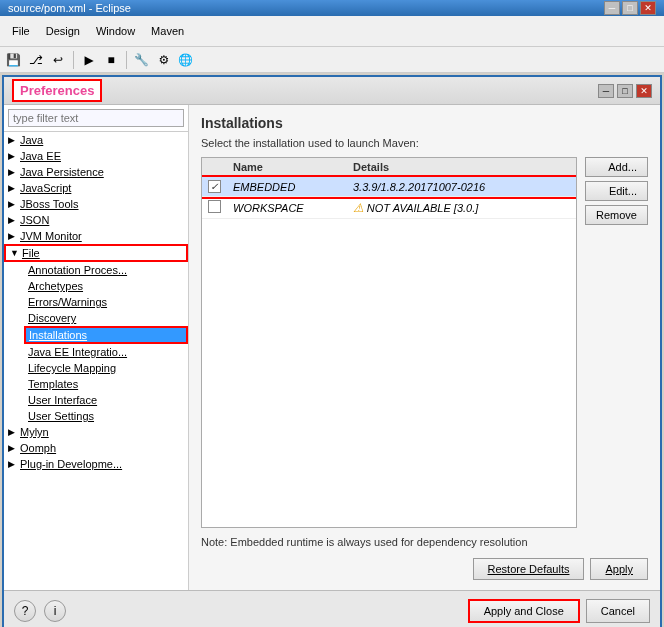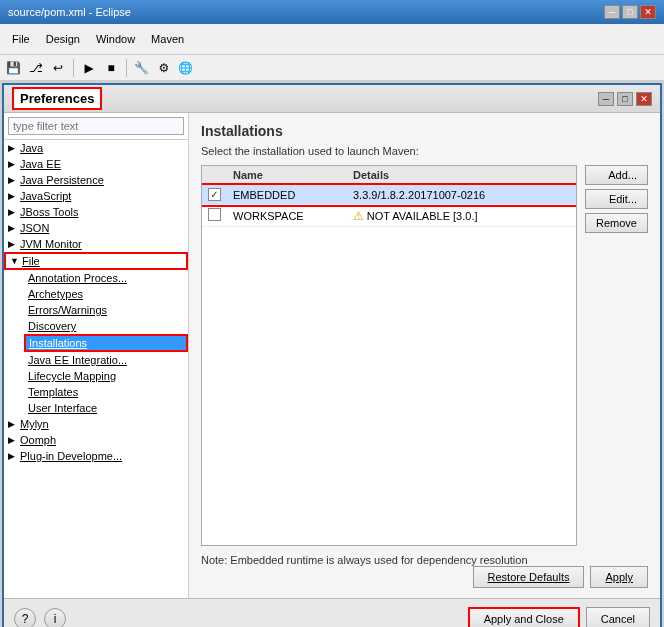--- a/index.html
+++ b/index.html
@@ -13,21 +13,21 @@
     }
 
     
     .title-bar {
       background: linear-gradient(to bottom, #4a90d9, #2a6cb0);
       color: white;
       padding: 4px 8px;
       display: flex;
       align-items: center;
       justify-content: space-between;
-      height: 24px;
+      height: 16px;
     }
     .title-bar-title {
       font-size: 11px;
       font-weight: normal;
     }
     .title-bar-controls {
       display: flex;
       gap: 2px;
     }
     .title-bar-btn {
@@ -102,21 +102,21 @@
       border-bottom: 1px solid #bbb;
       padding: 4px 8px;
       display: flex;
       align-items: center;
       justify-content: space-between;
       height: 28px;
     }
     .dialog-title-text {
       font-size: 13px;
       font-weight: bold;
-      color: #000000;
+      color: #ec4899;
     }
     .dialog-header-controls {
       display: flex;
       gap: 3px;
     }
     .dialog-ctrl-btn {
       width: 16px;
       height: 14px;
       background: #c0c0c0;
       border: 1px solid #888;
@@ -222,20 +222,21 @@
       text-align: left;
       font-size: 11px;
       font-weight: bold;
       color: #333;
     }
     .install-table td {
       padding: 3px 6px;
       font-size: 11px;
       border-bottom: 1px solid #eee;
       vertical-align: middle;
+      font-style: italic;
     }
 
     .col-check { width: 24px; }
     .col-name { width: 120px; }
     .col-details { }
 
     .warning-icon { color: #e6a000; font-size: 12px; }
 
     
     .right-buttons {
@@ -258,20 +259,21 @@
     .table-and-buttons {
       display: flex;
       flex: 1;
       overflow: hidden;
       margin-bottom: 8px;
     }
 
     .note-text {
       font-size: 11px;
       color: #333;
+      margin-bottom: 10px;
     }
 
     .bottom-buttons-row {
       display: flex;
       justify-content: flex-end;
       gap: 6px;
       text-decoration: underline;
     }
 
     .bottom-btn {
@@ -473,20 +475,23 @@
           <span class="tree-label">Java EE Integratio...</span>
         </div>
         <div class="tree-item">
           <span class="tree-label">Lifecycle Mapping</span>
         </div>
         <div class="tree-item">
           <span class="tree-label">Templates</span>
         </div>
         <div class="tree-item">
           <span class="tree-label">User Interface</span>
+        </div>
+        <div class="tree-item">
+          <span class="tree-label">User Settings</span>
         </div>
       </div>
 
       <div class="tree-item">
         <span class="tree-arrow">▶</span>
         <span class="tree-label">Mylyn</span>
       </div>
       <div class="tree-item">
         <span class="tree-arrow">▶</span>
         <span class="tree-label">Oomph</span>

